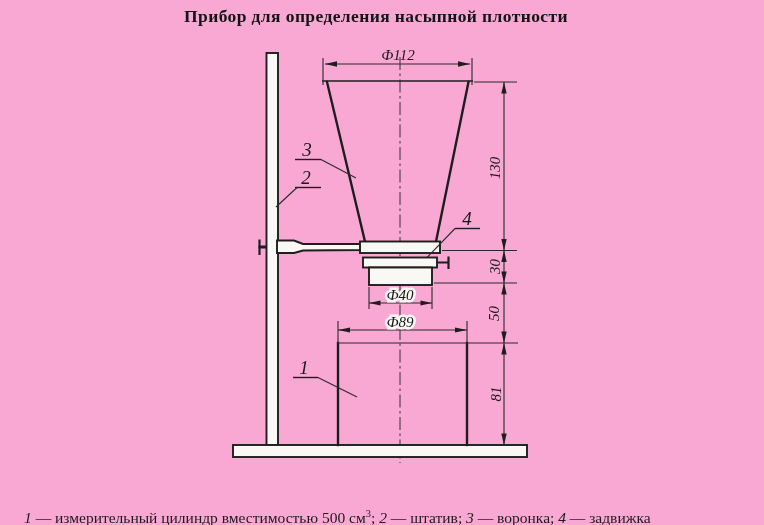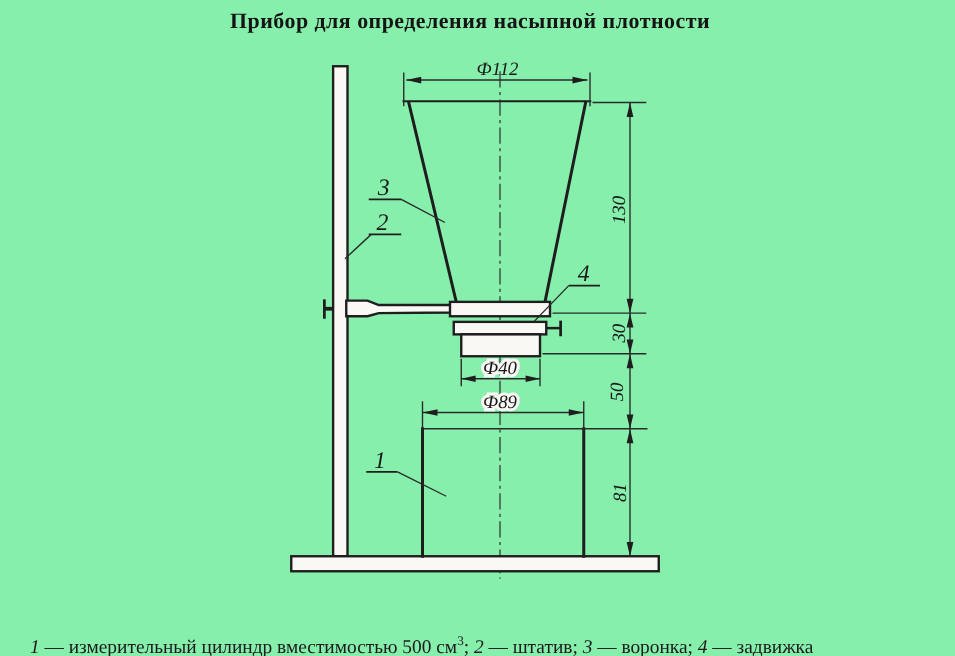--- a/index.html
+++ b/index.html
@@ -9,21 +9,21 @@
     height: 525px;
     background: #f9f8f4;
     font-family: "Liberation Serif", serif;
     color: #1b1b1b;
     overflow: hidden;
   }
   .page {
     position: relative;
     width: 764px;
     height: 525px;
-    background: #86efac;
+    background: #f9a8d4;
   }
   .title {
     position: absolute;
     top: 6px;
     left: 0;
     width: 752px;
     text-align: center;
     font-size: 17.5px;
     font-weight: bold;
     letter-spacing: 0.4px;

